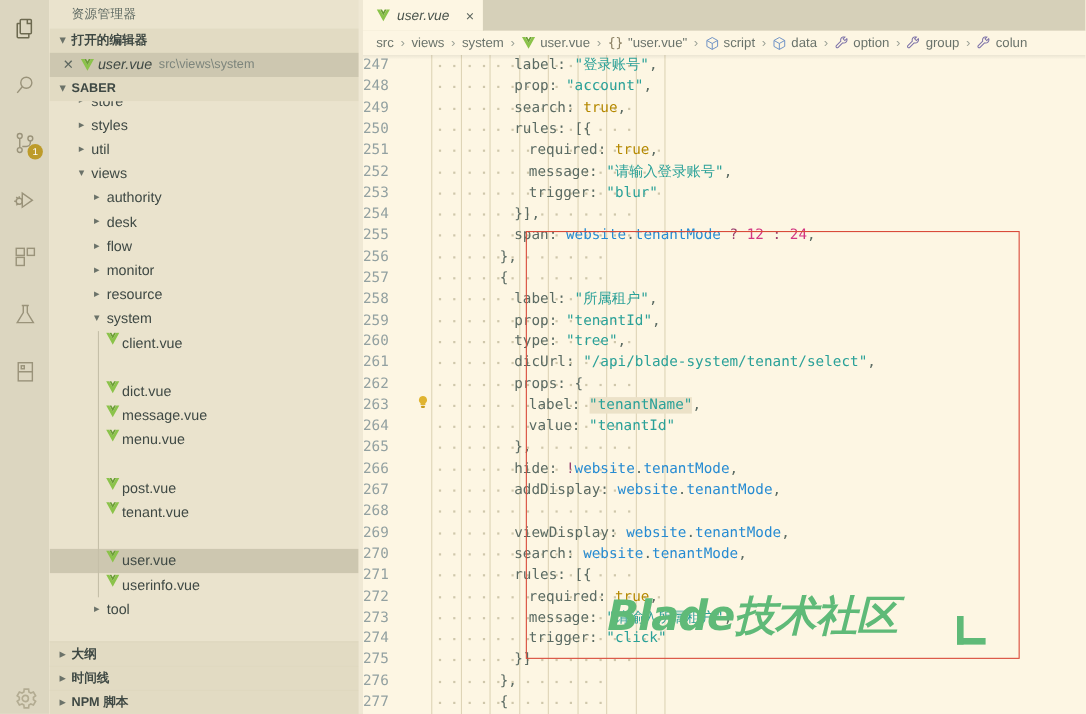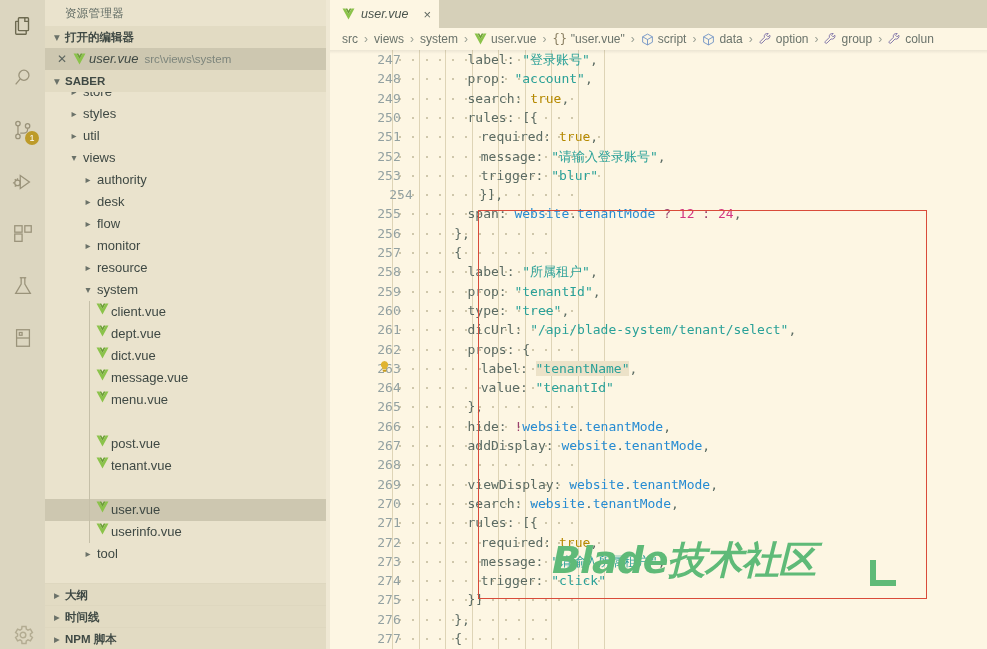--- a/index.html
+++ b/index.html
@@ -149,25 +149,24 @@
   }
   .code-rows { position: relative; }
   .cline {
     height: 19.3px;
     position: relative;
     white-space: pre;
   }
   .lnum {
     position: absolute;
     left: 0; width: 48px;
-    text-align: center;
+    text-align: left;
     color: #93a1a1;
     font-size: 13px;
     line-height: 19.3px;
-    margin-left: 35px;
   }
   .ctext {
     position: absolute;
     left: 58px;
     line-height: 19.3px;
     font-size: 13px;
   }
   .glyph-bulb { position: absolute; left: 47px; width: 14px; text-align: center; line-height: 19.3px; }
 
   
@@ -350,27 +349,20 @@
         <div class="row" style="position: absolute; top: 187px; left: 0px; width: 281px;">
           <span class="twisty" style="margin-left: 36px;">▾</span>
           <span class="label">system</span>
         </div>
         <div class="row" style="position: absolute; top: 209px; left: 0px; width: 281px;">
           <span class="twisty" style="margin-left: 50px;"><svg width="13" height="12" viewBox="0 0 24 22">
               <path d="M1 1h5l6 10 6-10h5L12 21z" fill="#8bc34a"></path>
               <path d="M6.5 1h3.2L12 5.2 14.3 1h3.2L12 11z" fill="#6a9e35"></path>
             </svg></span>
           <span class="label">client.vue</span>
-        </div>
-        <div class="row" style="position: absolute; top: 231px; left: 0px; width: 281px;">
-          <span class="twisty" style="margin-left: 50px;"><svg width="13" height="12" viewBox="0 0 24 22">
-              <path d="M1 1h5l6 10 6-10h5L12 21z" fill="#8bc34a"></path>
-              <path d="M6.5 1h3.2L12 5.2 14.3 1h3.2L12 11z" fill="#6a9e35"></path>
-            </svg></span>
-          <span class="label">dept.vue</span>
         </div>
         <div class="row" style="position: absolute; top: 253px; left: 0px; width: 281px;">
           <span class="twisty" style="margin-left: 50px;"><svg width="13" height="12" viewBox="0 0 24 22">
               <path d="M1 1h5l6 10 6-10h5L12 21z" fill="#8bc34a"></path>
               <path d="M6.5 1h3.2L12 5.2 14.3 1h3.2L12 11z" fill="#6a9e35"></path>
             </svg></span>
           <span class="label">dict.vue</span>
         </div>
         <div class="row" style="position: absolute; top: 275px; left: 0px; width: 281px;">
           <span class="twisty" style="margin-left: 50px;"><svg width="13" height="12" viewBox="0 0 24 22">
@@ -990,21 +982,21 @@
           <div style="position: absolute; left: 214.5px; top: 588px; width: 2px; height: 2px; background: rgb(207, 199, 171);"></div>
         </div>
       <div class="code-rows" id="code-rows">
           <div class="cline" style="position: absolute; top: 0px; left: 0px; right: 0px;"><span class="lnum">247</span><span class="ctext" style="left: 137.5px;"><span class="k">label: </span><span class="st">"登录账号"</span><span class="k">,</span></span></div>
           <div class="cline" style="position: absolute; top: 19.3px; left: 0px; right: 0px;"><span class="lnum">248</span><span class="ctext" style="left: 137.5px;"><span class="k">prop: </span><span class="st">"account"</span><span class="k">,</span></span></div>
           <div class="cline" style="position: absolute; top: 38.6px; left: 0px; right: 0px;"><span class="lnum">249</span><span class="ctext" style="left: 137.5px;"><span class="k">search: </span><span class="bo">true</span><span class="k">,</span></span></div>
           <div class="cline" style="position: absolute; top: 57.9px; left: 0px; right: 0px;"><span class="lnum">250</span><span class="ctext" style="left: 137.5px;"><span class="k">rules: [{</span></span></div>
           <div class="cline" style="position: absolute; top: 77.2px; left: 0px; right: 0px;"><span class="lnum">251</span><span class="ctext" style="left: 150.75px;"><span class="k">required: </span><span class="bo">true</span><span class="k">,</span></span></div>
           <div class="cline" style="position: absolute; top: 96.5px; left: 0px; right: 0px;"><span class="lnum">252</span><span class="ctext" style="left: 150.75px;"><span class="k">message: </span><span class="st">"请输入登录账号"</span><span class="k">,</span></span></div>
           <div class="cline" style="position: absolute; top: 115.8px; left: 0px; right: 0px;"><span class="lnum">253</span><span class="ctext" style="left: 150.75px;"><span class="k">trigger: </span><span class="st">"blur"</span></span></div>
-          <div class="cline" style="position: absolute; top: 135.1px; left: 12px; right: 0px; text-decoration: underline;"><span class="lnum">254</span><span class="ctext" style="left: 137.5px;"><span class="k">}],</span></span></div>
+          <div class="cline" style="position: absolute; top: 135.1px; left: 0px; right: 0px; text-decoration: underline;"><span class="lnum">254</span><span class="ctext" style="left: 137.5px;"><span class="k">}],</span></span></div>
           <div class="cline" style="position: absolute; top: 154.4px; left: 0px; right: 0px;"><span class="lnum">255</span><span class="ctext" style="left: 137.5px;"><span class="k">span: </span><span class="id">website</span><span class="k">.</span><span class="id">tenantMode</span><span class="k"> </span><span class="op">?</span><span class="k"> </span><span class="nu">12</span><span class="k"> </span><span class="op">:</span><span class="k"> </span><span class="nu">24</span><span class="k">,</span></span></div>
           <div class="cline" style="position: absolute; top: 173.7px; left: 0px; right: 0px;"><span class="lnum">256</span><span class="ctext" style="left: 124.25px;"><span class="k">},</span></span></div>
           <div class="cline" style="position: absolute; top: 193px; left: 0px; right: 0px;"><span class="lnum">257</span><span class="ctext" style="left: 124.25px;"><span class="k">{</span></span></div>
           <div class="cline" style="position: absolute; top: 212.3px; left: 0px; right: 0px;"><span class="lnum">258</span><span class="ctext" style="left: 137.5px;"><span class="k">label: </span><span class="st">"所属租户"</span><span class="k">,</span></span></div>
           <div class="cline" style="position: absolute; top: 231.6px; left: 0px; right: 0px;"><span class="lnum">259</span><span class="ctext" style="left: 137.5px;"><span class="k">prop: </span><span class="st">"tenantId"</span><span class="k">,</span></span></div>
           <div class="cline" style="position: absolute; top: 250.9px; left: 0px; right: 0px;"><span class="lnum">260</span><span class="ctext" style="left: 137.5px;"><span class="k">type: </span><span class="st">"tree"</span><span class="k">,</span></span></div>
           <div class="cline" style="position: absolute; top: 270.2px; left: 0px; right: 0px;"><span class="lnum">261</span><span class="ctext" style="left: 137.5px;"><span class="k">dicUrl: </span><span class="st">"/api/blade-system/tenant/select"</span><span class="k">,</span></span></div>
           <div class="cline" style="position: absolute; top: 289.5px; left: 0px; right: 0px;"><span class="lnum">262</span><span class="ctext" style="left: 137.5px;"><span class="k">props: {</span></span></div>
           <div class="cline" style="position: absolute; top: 308.8px; left: 0px; right: 0px;"><span class="lnum">263</span><span class="glyph-bulb"><svg width="11" height="13" viewBox="0 0 12 14">
                 <path d="M6 1a4 4 0 00-2.4 7.2V10h4.8V8.2A4 4 0 006 1z" fill="#e0b430"></path>

